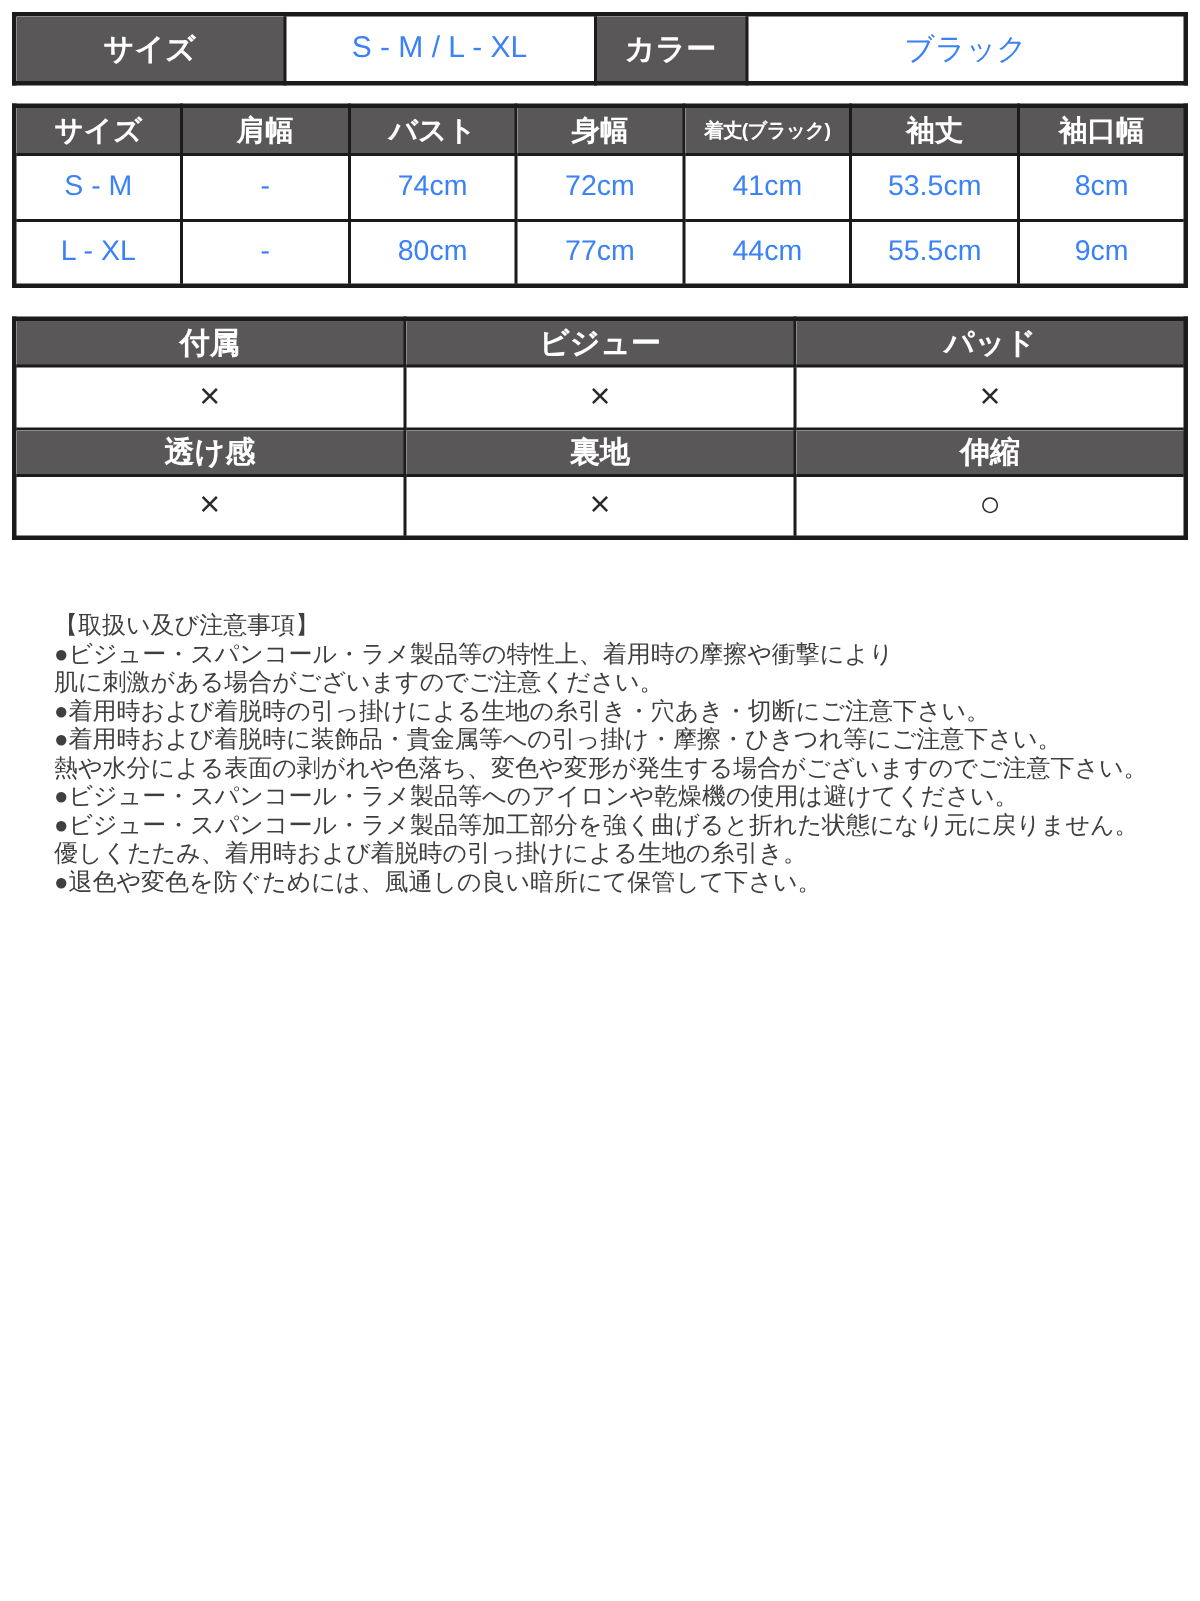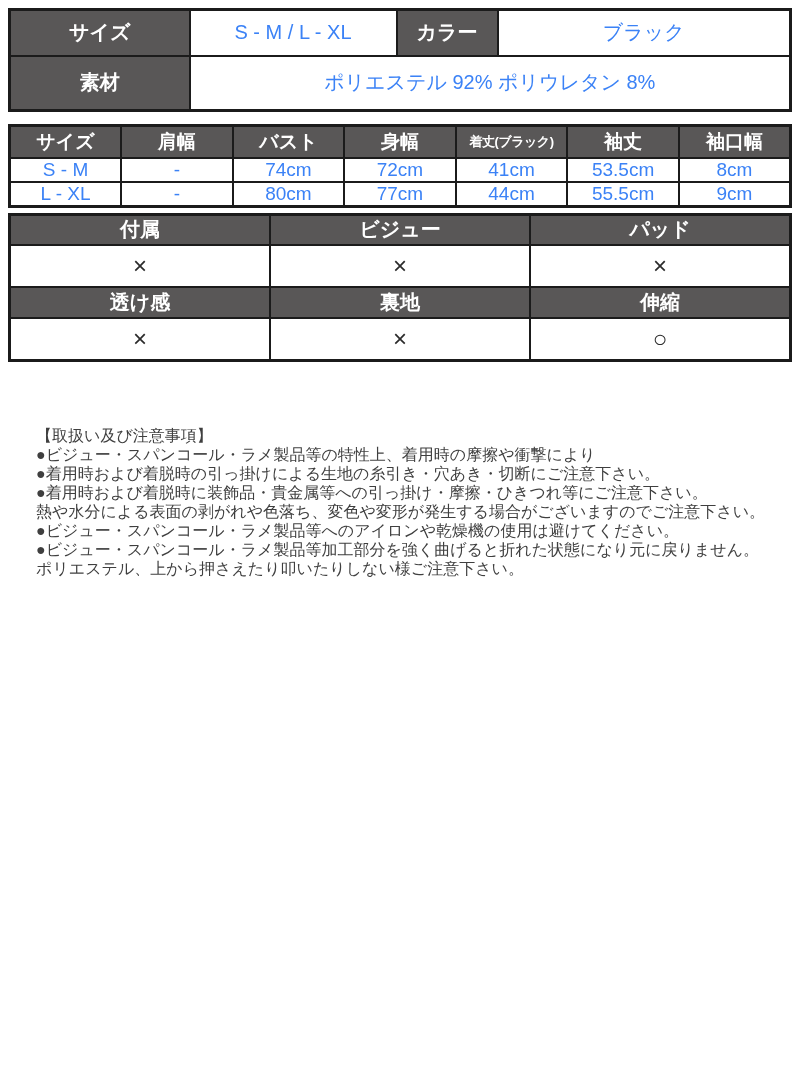--- a/index.html
+++ b/index.html
@@ -51,34 +51,34 @@
     font-weight: normal;
   }
 
   
   .spec-table tr.r1 { height: 46px; }
   .spec-table tr.r2 { height: 55px; }
 
   
   .meas-table { margin-top: 12px; }
   .meas-table tr.hrow { height: 32px; }
-  .meas-table tr.drow { height: 24px; }
+  .meas-table tr.drow { height: 44px; }
   .meas-table th.hdr { font-size: 19px; }
   .meas-table th.small-hdr { font-size: 13px; letter-spacing: -0.5px; }
   .meas-table td.val { font-size: 19px; }
 
   
-  .feat-table { margin-top: 5px; }
+  .feat-table { margin-top: 19px; }
   .feat-table tr.hrow { height: 31px; }
   .feat-table tr.drow { height: 42px; }
   .feat-table td.mark { font-size: 24px; color: #2b2b2b; }
 
   
   .care-notes {
-    margin-top: 64px;
+    margin-top: 48px;
     padding-left: 28px;
     padding-right: 20px;
     font-size: 16px;
     line-height: 19px;
     color: #3f3f3f;
   }
   .care-notes .line {
     white-space: nowrap;
   }
 </style>
@@ -93,24 +93,20 @@
       <col style="width:207px">
       <col style="width:101px">
       <col>
     </colgroup>
     <tbody>
         <tr class="r1">
       <th class="hdr">サイズ</th>
       <td class="val">S - M / L - XL</td>
       <th class="hdr">カラー</th>
       <td class="val">ブラック</td>
-    </tr>
-    <tr class="r2">
-      <th class="hdr">素材</th>
-      <td class="val" colspan="3">ポリエステル 92%  ポリウレタン 8%</td>
     </tr>
   </tbody>
     </table>
 
   <table class="meas-table">
     <colgroup>
       <col>
         <col>
         <col>
         <col>
@@ -175,21 +171,23 @@
       <td class="mark">×</td>
       <td class="mark">×</td>
       <td class="mark">○</td>
     </tr>
   </tbody>
     </table>
 
   <div class="care-notes">
     <div class="line">【取扱い及び注意事項】</div>
     <div class="line">●ビジュー・スパンコール・ラメ製品等の特性上、着用時の摩擦や衝撃により</div>
+    <div class="line">肌に刺激がある場合がございますのでご注意ください。</div>
     <div class="line">●着用時および着脱時の引っ掛けによる生地の糸引き・穴あき・切断にご注意下さい。</div>
     <div class="line">●着用時および着脱時に装飾品・貴金属等への引っ掛け・摩擦・ひきつれ等にご注意下さい。</div>
     <div class="line">熱や水分による表面の剥がれや色落ち、変色や変形が発生する場合がございますのでご注意下さい。</div>
     <div class="line">●ビジュー・スパンコール・ラメ製品等へのアイロンや乾燥機の使用は避けてください。</div>
     <div class="line">●ビジュー・スパンコール・ラメ製品等加工部分を強く曲げると折れた状態になり元に戻りません。</div>
-    <div class="line">ポリエステル、上から押さえたり叩いたりしない様ご注意下さい。</div>
+    <div class="line">優しくたたみ、着用時および着脱時の引っ掛けによる生地の糸引き。</div>
+    <div class="line">●退色や変色を防ぐためには、風通しの良い暗所にて保管して下さい。</div>
   </div>
 
 </div>
 
 </body></html>

